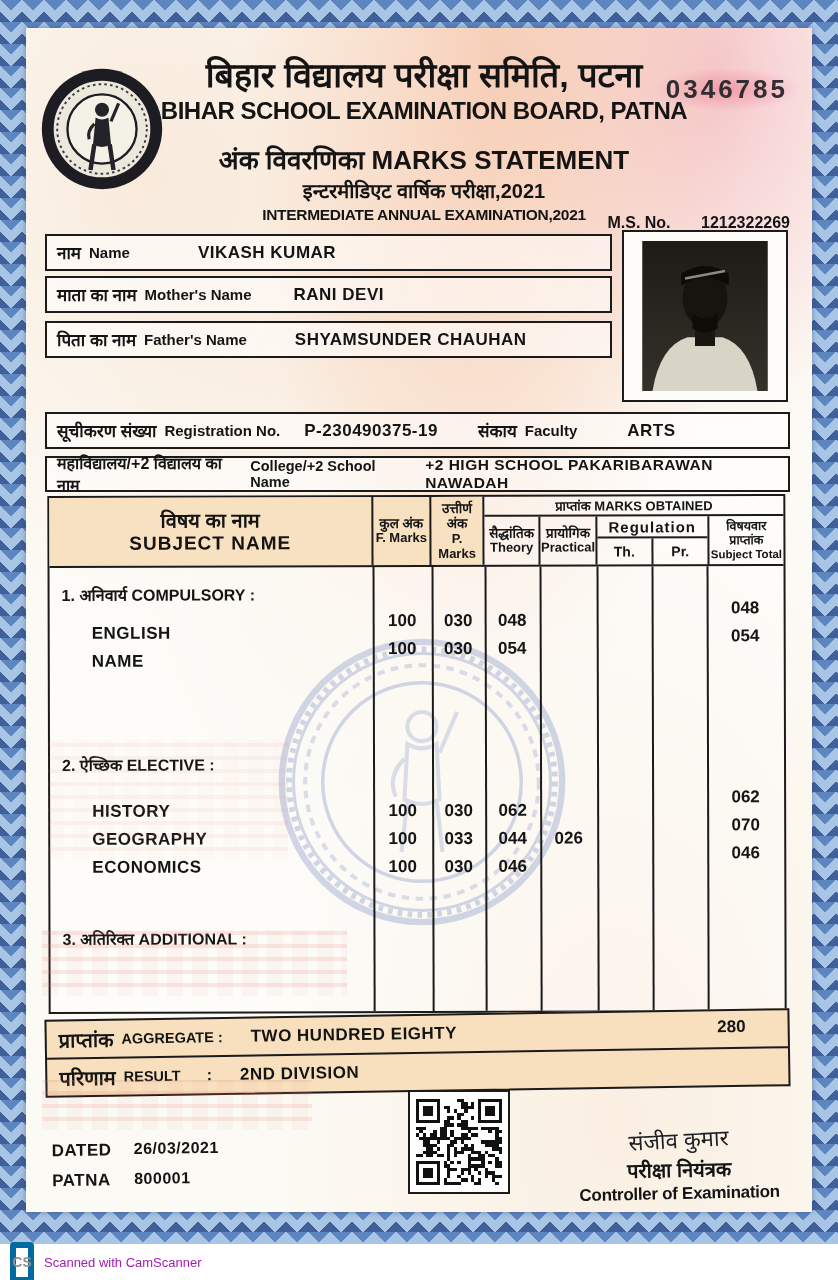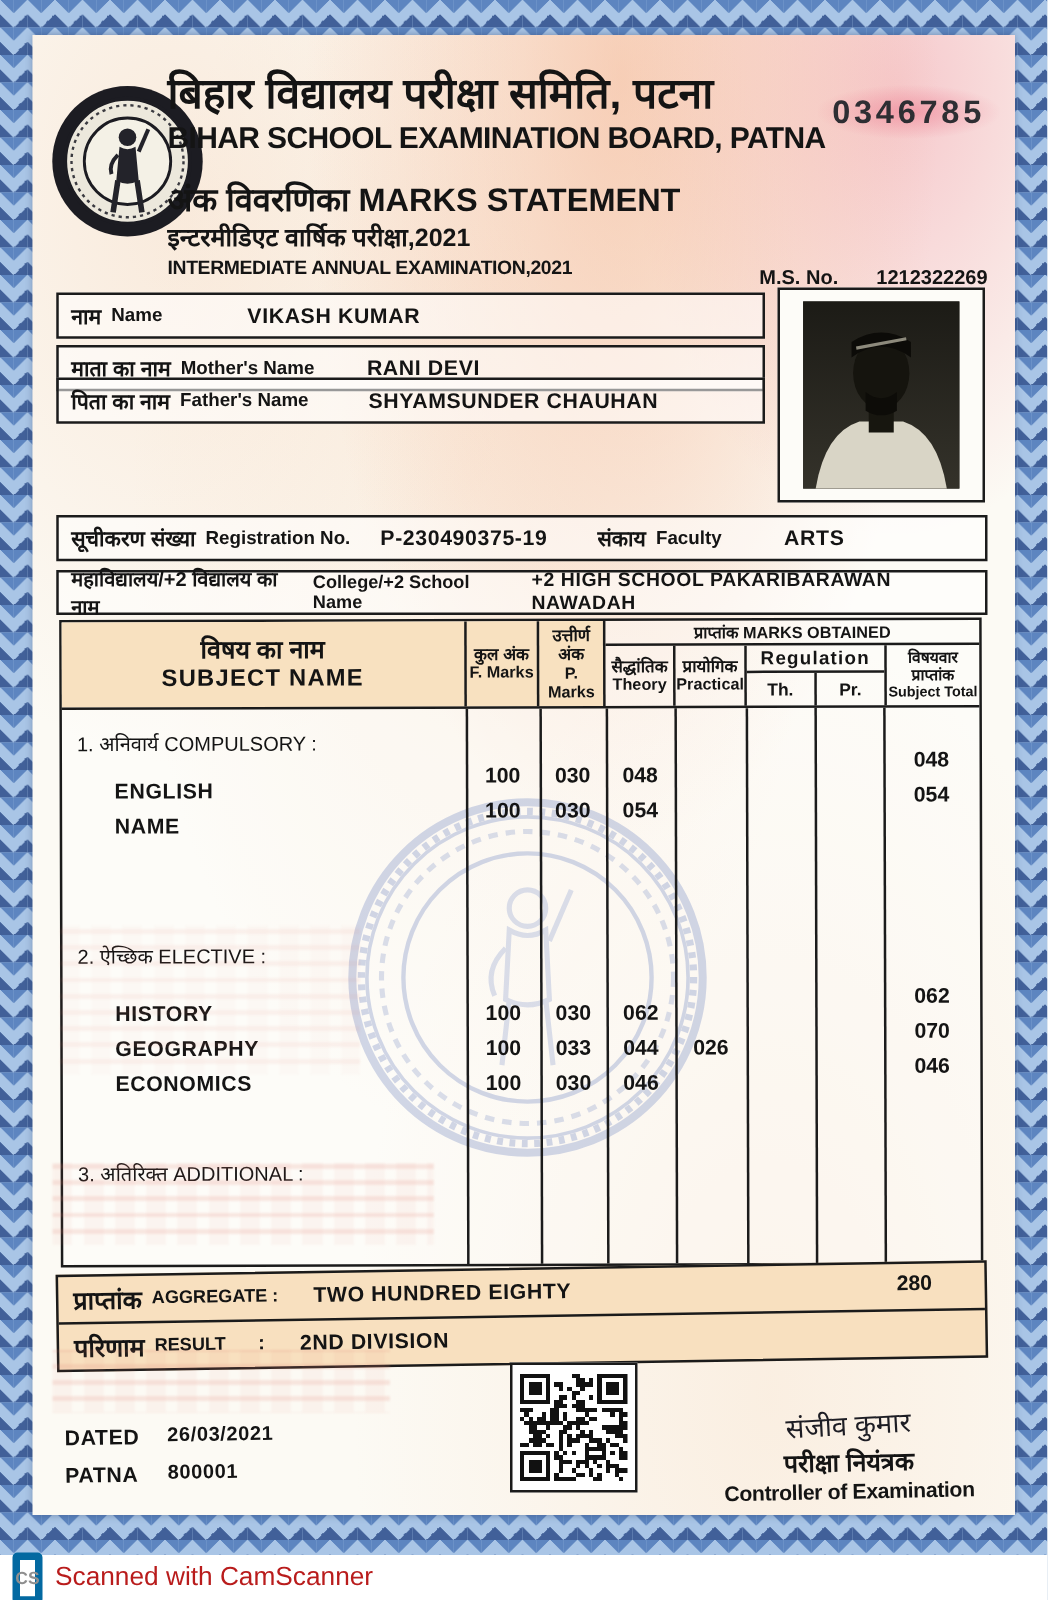--- a/index.html
+++ b/index.html
@@ -24,21 +24,21 @@
       radial-gradient(ellipse at 60% 3%, rgba(243,172,135,.55), rgba(243,172,135,0) 38%),
       radial-gradient(ellipse at 88% 4%, rgba(238,140,155,.45), rgba(238,140,155,0) 22%),
       radial-gradient(ellipse at 15% 12%, rgba(244,205,175,.35), rgba(244,205,175,0) 30%),
       radial-gradient(ellipse at 45% 30%, rgba(246,214,185,.28), rgba(246,214,185,0) 45%),
       radial-gradient(ellipse at 75% 92%, rgba(246,212,182,.30), rgba(246,212,182,0) 40%),
       #fcfaf4;
     box-shadow:0 0 6px rgba(40,60,100,.45);}
 
   
   .logo{position:absolute;left:12px;top:37px;width:128px;height:128px;}
-  .titleblock{position:absolute;left:108px;top:28px;width:580px;line-height:1.15;}
+  .titleblock{position:absolute;left:108px;top:28px;width:580px;text-align:center;line-height:1.15;}
   .t-hi{font-size:34px;font-weight:700;white-space:nowrap;letter-spacing:0px;}
   .t-en{font-size:24px;font-weight:700;letter-spacing:-0.5px;margin-top:2px;}
   .t-sub{font-size:26px;font-weight:700;margin-top:21px;}
   .t-exhi{font-size:20px;font-weight:700;margin-top:4px;}
   .t-exen{font-size:15.5px;font-weight:700;margin-top:3px;letter-spacing:-0.3px;}
   .serial{position:absolute;right:12px;top:40px;padding:6px 12px;font-size:26px;font-weight:600;
     letter-spacing:3px;color:#2e2e33;
     background:radial-gradient(ellipse at center,rgba(236,118,140,.55),rgba(236,118,140,0) 72%);}
   .msno{position:absolute;right:22px;top:186px;font-size:16px;font-weight:700;}
   .msno .val{margin-left:26px;}
@@ -84,21 +84,21 @@
   .h2l.tt .hi{font-size:12.5px;}
   .h2l.tt .en{font-size:11.5px;}
 
   .tbody{position:relative;height:444px;border-top:2px solid #1b1b1b;}
   .vline{position:absolute;top:0;bottom:0;width:2px;background:#1b1b1b;}
   .srow{position:absolute;left:0;width:100%;display:flex;height:28px;align-items:center;}
   .srow .cell{box-sizing:border-box;text-align:center;font-size:17px;font-weight:700;}
   .cw0{width:323px;text-align:left !important;padding-left:42px;letter-spacing:.5px;}
   .cw1{width:59px;} .cw2{width:53px;} .cw3{width:55px;} .cw4{width:57px;}
   .cw5{width:55px;} .cw6{width:55px;} .cw7{width:77px;}
-  .sectitle{position:absolute;left:12px;font-size:16px;font-weight:400;}
+  .sectitle{position:absolute;left:12px;font-size:16px;font-weight:700;}
   .r-comp .m{transform:translateY(-12px);}
   .r-comp .t{transform:translateY(-24px);}
   .r-elec .t{transform:translateY(-13px);}
 
   
   .summary{position:absolute;left:19px;top:986px;width:745px;border:2px solid #1b1b1b;background:#f8e0bf;
     transform:rotate(-0.9deg);box-sizing:border-box;}
   .sumrow{position:relative;height:36px;display:flex;align-items:center;padding-left:12px;}
   .sumrow+.sumrow{border-top:2px solid #1b1b1b;}
   .sum-hi{font-size:20px;font-weight:700;}
@@ -128,21 +128,21 @@
       repeating-linear-gradient(0deg,transparent 0 9px,rgba(224,122,108,.30) 9px 13px),
       repeating-linear-gradient(90deg,rgba(224,122,108,.10) 0 16px,transparent 16px 25px);}
   .g1{left:16px;top:902px;width:305px;height:66px;}
   .g2{left:16px;top:1052px;width:270px;height:50px;}
   .g3{left:22px;top:712px;width:240px;height:120px;opacity:.28;}
 
   
   .cambar{position:absolute;left:0;bottom:0;width:100%;height:36px;background:#fff;display:flex;align-items:center;}
   .cs-badge{margin-left:10px;width:24px;height:41px;border:6px solid #0369a1;border-radius:4px;color:#8f8f8f;
     display:flex;align-items:center;justify-content:center;font-size:14px;font-weight:700;box-sizing:border-box;}
-  .cs-text{margin-left:10px;font-size:21px;color:#b91c1c;}
+  .cs-text{margin-left:10px;font-size:13px;color:#a21caf;}
 </style>
 </head>
 <body>
 
 <div class="stage">
   <div class="guilloche"></div>
 
   <div class="paper">
 
     <div class="logo">
@@ -180,21 +180,21 @@
     <div class="ibox" style="top:248px;">
       <span class="flabel-hi">माता का नाम</span>
       <span class="flabel-en">Mother's Name</span>
       <span class="fvalue" style="margin-left:42px;">RANI DEVI</span>
     </div>
     <div class="ibox" style="top:206px;">
       <span class="flabel-hi">नाम</span>
       <span class="flabel-en">Name</span>
       <span class="fvalue" style="margin-left:68px;">VIKASH KUMAR</span>
     </div>
-    <div class="ibox" style="top:274px;">
+    <div class="ibox" style="top:293px;">
       <span class="flabel-hi">पिता का नाम</span>
       <span class="flabel-en">Father's Name</span>
       <span class="fvalue" style="margin-left:48px;">SHYAMSUNDER CHAUHAN</span>
     </div>
 
     <div class="photo">
       <svg class="photo-inner" viewBox="0 0 100 120">
         <rect x="0" y="0" width="100" height="120" fill="#26251f"></rect>
         <rect x="0" y="0" width="100" height="120" fill="url(#phg)"></rect>
         <defs>

